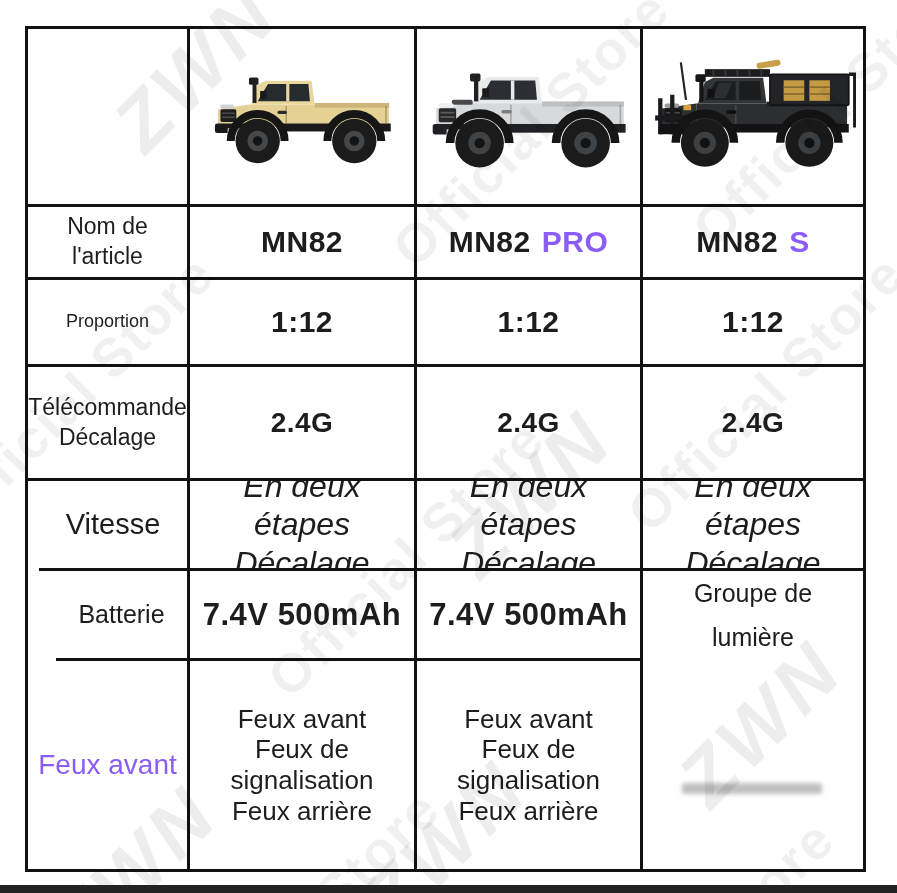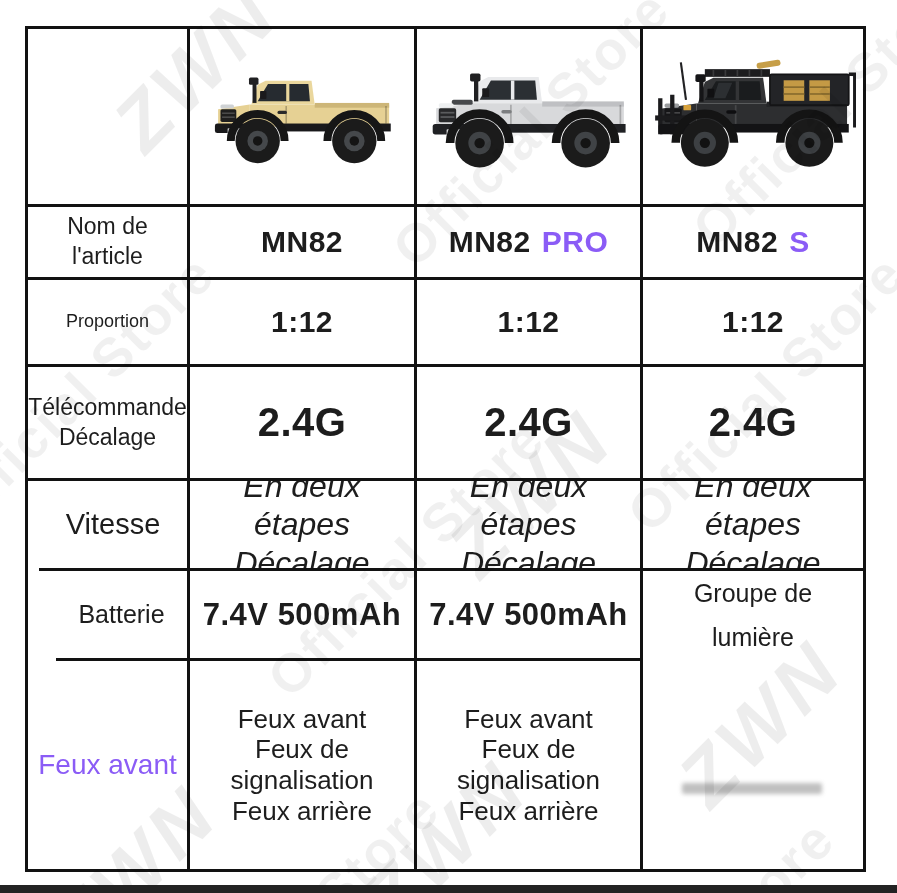--- a/index.html
+++ b/index.html
@@ -48,21 +48,21 @@
   }
   .cell:nth-child(4n){border-right:none;}
   .cell.last-row{border-bottom:none;}
 
   .lbl{font-size:23px;line-height:1.3;}
   .lbl-proportion{font-size:18px;}
   .lbl-vitesse{font-size:29px;margin-left:11px;}
   .lbl-batterie{font-size:25px;margin-left:28px;}
   .lbl-groupe{font-size:25px;line-height:1.75;}
   .val-bold{font-size:30px;font-weight:700;letter-spacing:0.5px;}
-  .val-24g{font-size:40px;}
+  .val-24g{font-size:28px;}
   .val-batt{font-size:31px;}
   .val-speed{font-size:32px;line-height:1.2;font-style:italic;}
   .lights-list{font-size:26px;line-height:1.18;}
   .lights-single{font-size:28px;}
   .red{color:#8b5cf6;}
   .name-wrap{display:flex;align-items:center;justify-content:center;}
   .name-suffix{margin-left:11px;}
   .name-suffix:empty{margin-left:0;}
 
   

